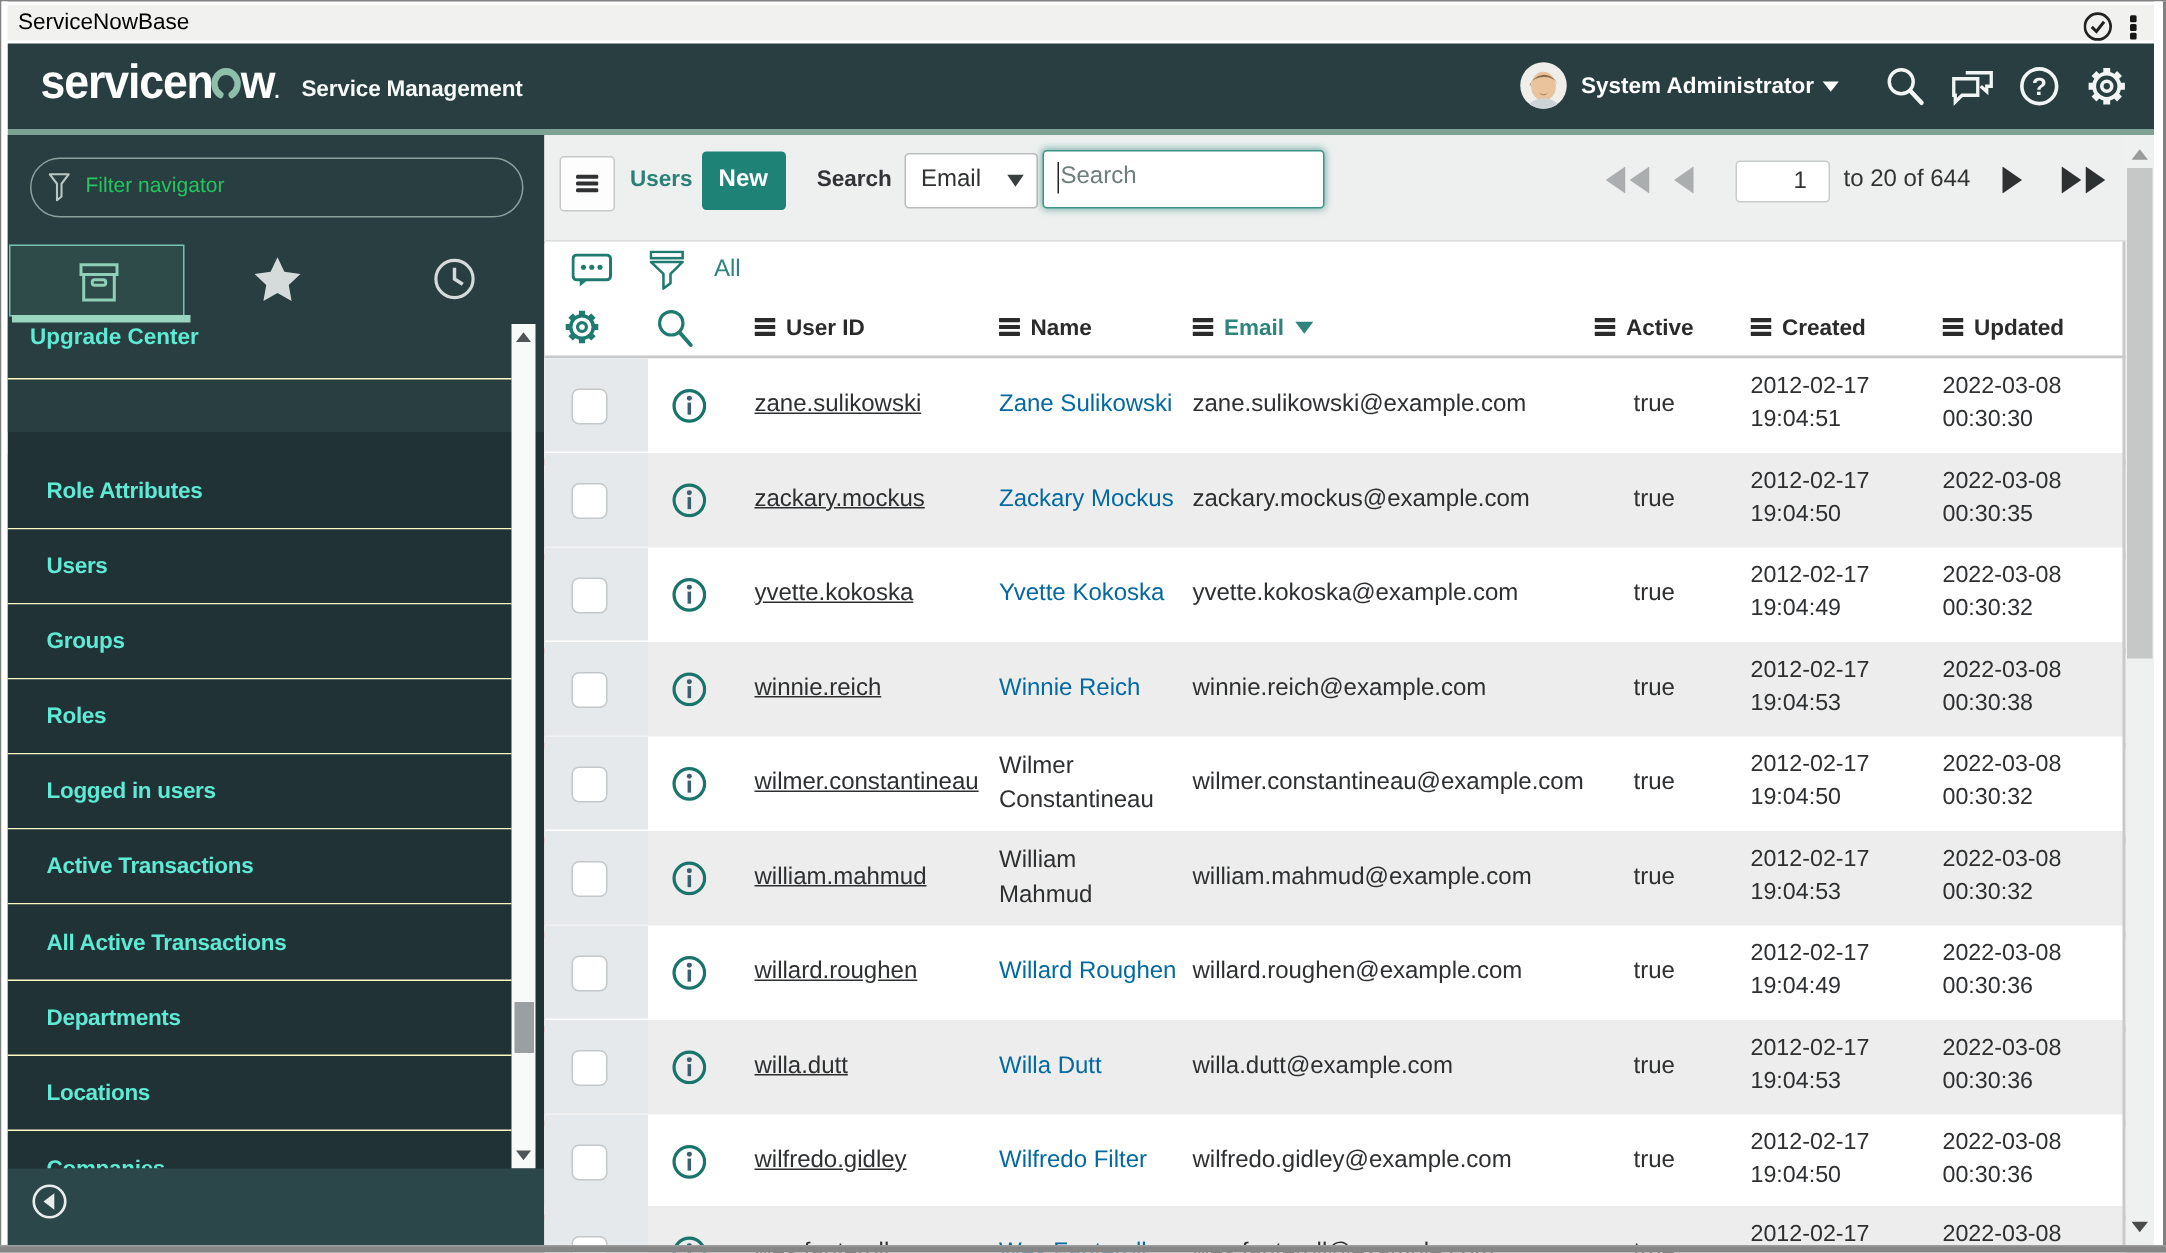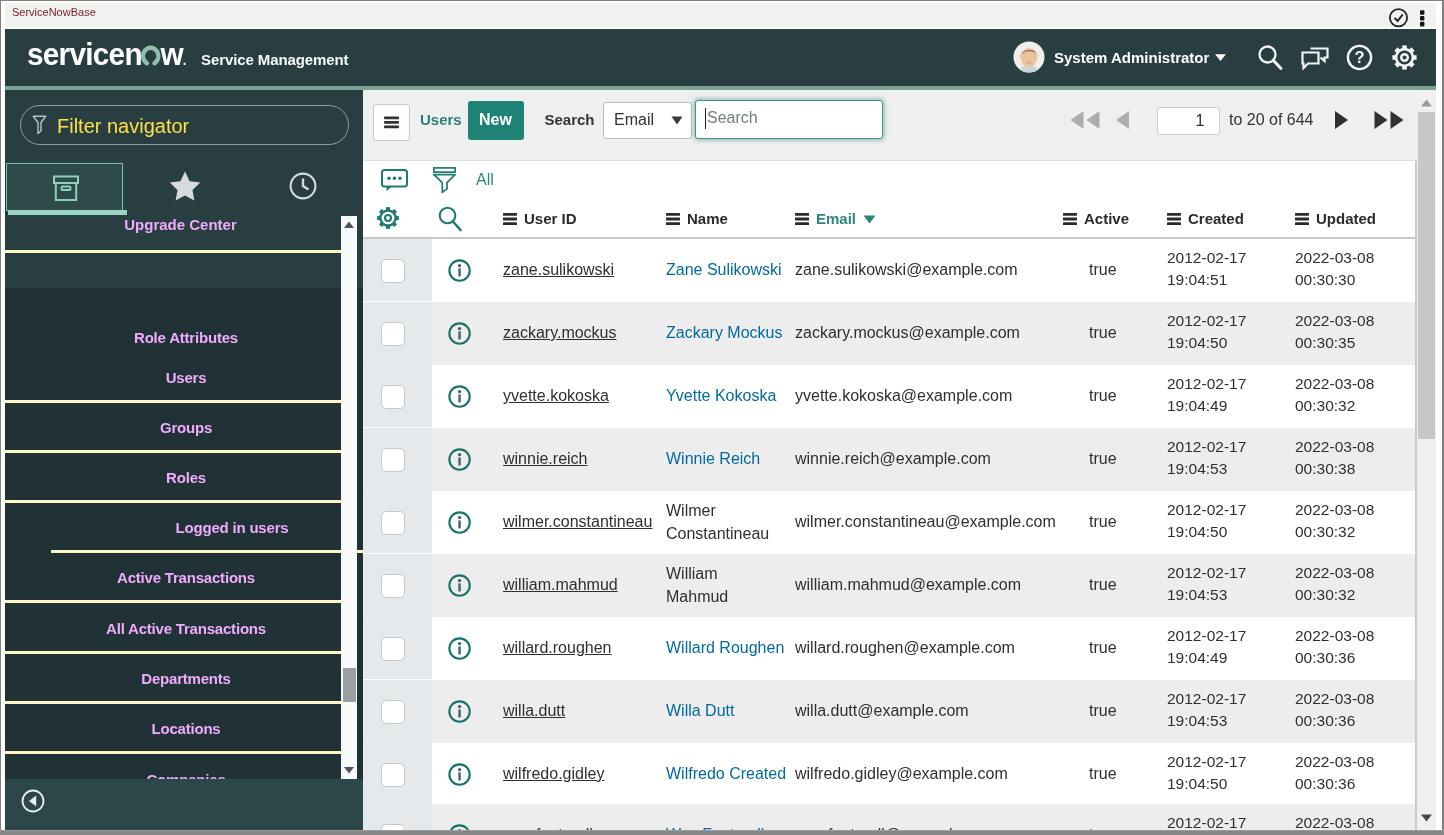--- a/index.html
+++ b/index.html
@@ -3,34 +3,34 @@
 <meta charset="utf-8">
 <style>
 * { margin:0; padding:0; box-sizing:border-box; }
 html,body { width:1444px; height:835px; overflow:hidden; font-family:"Liberation Sans",sans-serif; }
 body { position:relative; background:#808080; }
 #win { position:absolute; left:1px; top:1px; width:1440px; height:833px; background:#ffffff; }
 .abs { position:absolute; }
 
 
 #topbar { left:4px; top:3px; width:1436px; height:24px; background:#f1f1f0; }
-#topbar .title { position:absolute; left:8px; top:3px; font-size:11px; color:#7f1d1d; }
+#topbar .title { position:absolute; left:8px; top:3px; font-size:15px; color:#000000; }
 #hdr { left:5px; top:29px; width:1434px; height:57px; background:#293e40; }
 #greenline { left:5px; top:86px; width:1434px; height:4px; background:#7da294; }
 
 
 #sidebar { left:5px; top:90px; width:358px; height:740px; background:#203236; }
 #sb-top { position:absolute; left:0; top:0; width:358px; height:72px; background:#293e40; }
 #filterpill { position:absolute; left:15px; top:15px; width:329px; height:40px; border:1.4px solid #8aa19d; border-radius:20px; }
-#filterpill .ph { position:absolute; left:36px; top:9px; font-size:20px; color:#fde047; }
+#filterpill .ph { position:absolute; left:36px; top:9px; font-size:14px; color:#22c55e; }
 #sb-tabs { position:absolute; left:0; top:72px; width:358px; height:126px; background:#293e40; }
 #seltab { position:absolute; left:1px; top:0.5px; width:117px; height:48.5px; background:#2f4b49; border:1.5px solid #76c2b1; }
 #seltabline { position:absolute; left:2.5px; top:48px; width:119px; height:5px; background:#98d6bf; }
 #sb-menu { position:absolute; left:0; top:126px; width:358px; height:563px; overflow:hidden; }
-.mi { position:absolute; left:0; width:336px; color:#f0abfc; font-size:15.5px; border-bottom:3px solid #fef9c3;text-align:center; }
+.mi { position:absolute; left:0; width:336px; color:#5eead4; font-size:15.5px; border-bottom:1px solid #fef9c3; }
 .mi.hd { background:#293e40; font-weight:bold; padding-left:15px; font-size:15px; }
 .mi.it { background:#203236; padding-left:26px; font-weight:bold; font-size:15px; letter-spacing:-0.2px; }
 #sb-foot { position:absolute; left:0; top:689px; width:358px; height:51px; background:#2b474a; }
 
 #sbsb { position:absolute; left:336px; top:126px; width:16px; height:563px; background:#f8f9f9; }
 #sbsb-thumb { position:absolute; left:1.5px; top:452px; width:13px; height:34px; background:#9aa0a1; }
 
 
 #main { left:363px; top:90px; width:1076px; height:740px; background:#ffffff; }
 #toolbar { position:absolute; left:0; top:0; width:1076px; height:71px; background:#eef0f0; border-bottom:1px solid #dcdede; }
@@ -179,25 +179,25 @@
     <svg style="position:absolute;left:163px;top:8px" width="34" height="33" viewBox="0 0 34 33">
         <path d="M17 1.5 L21.6 11.2 L32.3 12.6 L24.5 20 L26.4 30.6 L17 25.4 L7.6 30.6 L9.5 20 L1.7 12.6 L12.4 11.2 Z" fill="#d5dadb"></path>
       </svg>
     <svg style="position:absolute;left:284px;top:10px" width="28" height="28" viewBox="0 0 28 28" fill="none" stroke="#d5dadb" stroke-width="2.1">
         <circle cx="14" cy="14" r="12.4"></circle>
         <path d="M14 6.5 L14 14 L19.5 17.5" stroke-width="2.3"></path>
       </svg>
   </div>
   <div id="sb-menu">
     <div class="mi hd" style="top:-20px; height:57px; line-height:57px;">Upgrade Center</div>
-    <div class="mi it" style="top:97px; height:50px; line-height:50px;">Role Attributes</div>
+    <div class="mi it" style="top:87px; height:50px; line-height:50px;">Role Attributes</div>
     <div class="mi it" style="top:137px; height:50px; line-height:50px;">Users</div>
     <div class="mi it" style="top:187px; height:50px; line-height:50px;">Groups</div>
     <div class="mi it" style="top:237px; height:50px; line-height:50px;">Roles</div>
-    <div class="mi it" style="top:287px; height:50px; line-height:50px;margin-left:46px;">Logged in users</div>
+    <div class="mi it" style="top:287px; height:50px; line-height:50px;">Logged in users</div>
     <div class="mi it" style="top:337px; height:50px; line-height:50px;">Active Transactions</div>
     <div class="mi it" style="top:387px; height:51px; line-height:51px;">All Active Transactions</div>
     <div class="mi it" style="top:438px; height:50px; line-height:50px;">Departments</div>
     <div class="mi it" style="top:488px; height:50px; line-height:50px;">Locations</div>
     <div class="mi it" style="top:539px; height:50px; line-height:50px;">Companies</div>
   </div>
   <div id="sbsb">
       <div id="sbsb-thumb"></div>
     <svg style="position:absolute;left:3px;top:5px" width="10" height="8" viewBox="0 0 10 8">
         <path d="M5 0.5 L10 7 L0 7 Z" fill="#4f5456"></path>
@@ -432,21 +432,21 @@
         <span class="up">2022-03-08<br>00:30:36</span>
       </div>
     <div class="trow" style="top:504px">
         <div class="cbcell">
           <div class="cb"></div>
         </div>
         <svg class="icb" viewBox="0 0 24 24">
           <use href="#ico-info"></use>
         </svg>
         <span class="uid">wilfredo.gidley</span>
-        <span class="nm">Wilfredo Created</span>
+        <span class="nm">Wilfredo Filter</span>
         <span class="em">wilfredo.gidley@example.com</span>
         <span class="ac">true</span>
         <span class="cr">2012-02-17<br>19:04:50</span>
         <span class="up">2022-03-08<br>00:30:36</span>
       </div>
     <div class="trow alt" style="top:565px">
         <div class="cbcell">
           <div class="cb"></div>
         </div>
         <svg class="icb" viewBox="0 0 24 24">

